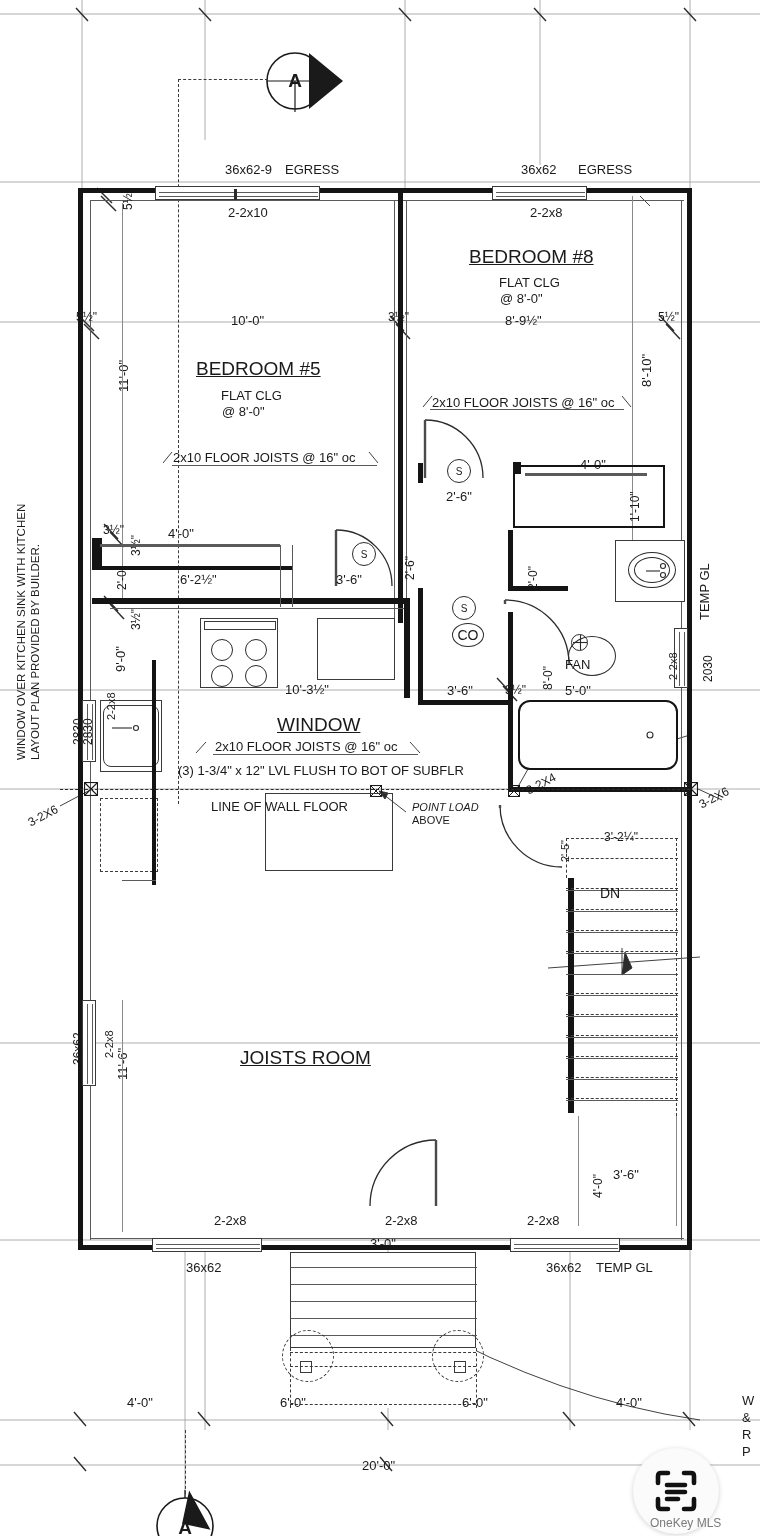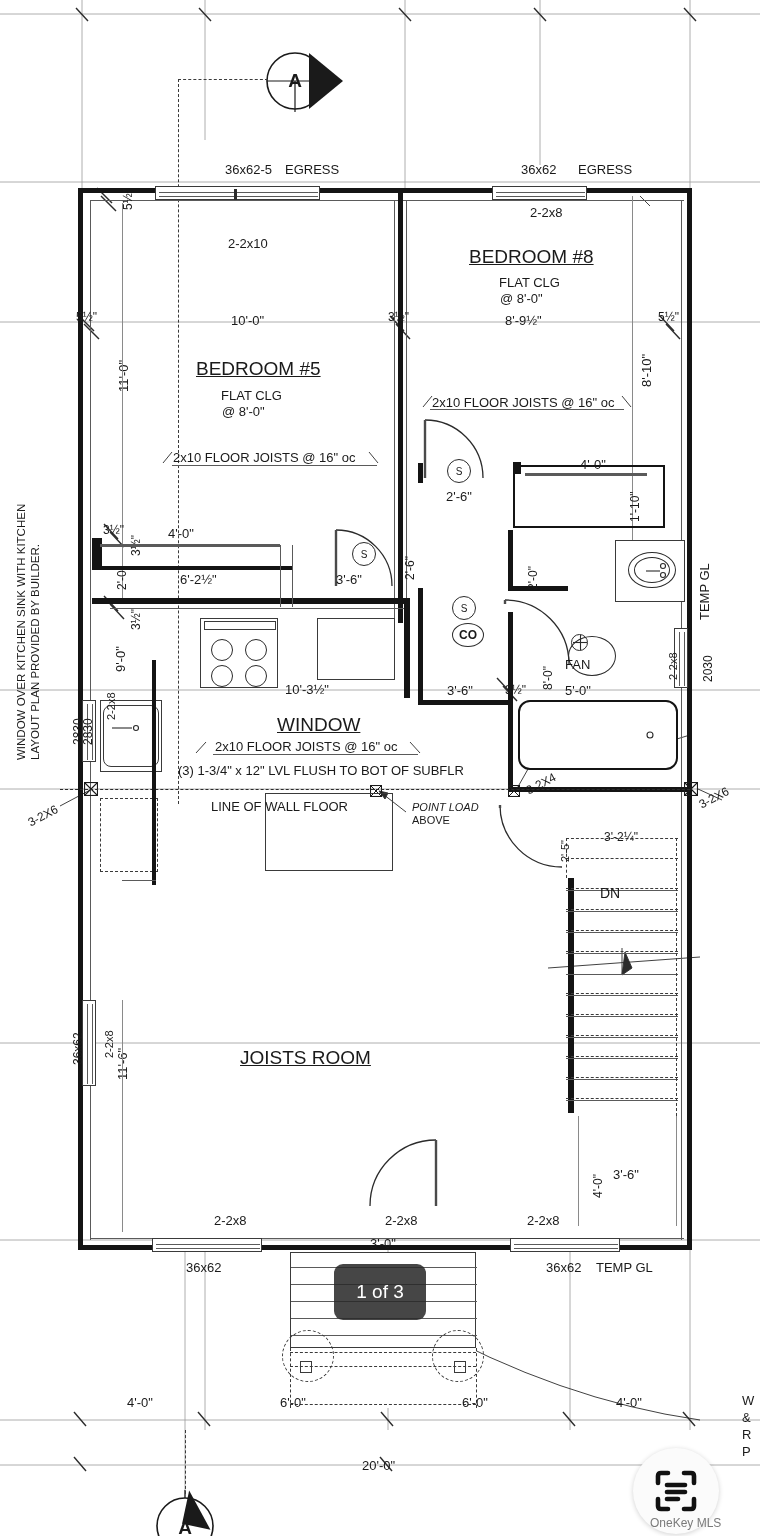--- a/index.html
+++ b/index.html
@@ -236,25 +236,25 @@
 
   <div class="rect" style="left:155px;top:186px;width:165px;height:14px;background:#fff;">
     <div class="ln thin" style="left:3px;top:5px;width:159px;height:1px;"></div>
     <div class="ln thin" style="left:3px;top:9px;width:159px;height:1px;"></div>
     <div class="ln" style="left:78px;top:2px;width:3px;height:11px;"></div>
   </div>
   <div class="rect" style="left:492px;top:186px;width:95px;height:14px;background:#fff;">
     <div class="ln thin" style="left:3px;top:5px;width:89px;height:1px;"></div>
     <div class="ln thin" style="left:3px;top:9px;width:89px;height:1px;"></div>
   </div>
-  <div class="lbl" style="left:225px;top:163px;font-size:13px;">36x62-5</div>
+  <div class="lbl" style="left:225px;top:163px;font-size:13px;">36x62-9</div>
   <div class="lbl" style="left:285px;top:163px;font-size:13px;">EGRESS</div>
   <div class="lbl" style="left:521px;top:163px;font-size:13px;">36x62</div>
   <div class="lbl" style="left:578px;top:163px;font-size:13px;">EGRESS</div>
-  <div class="lbl" style="left:228px;top:206px;font-size:13px;margin-top:31px;">2-2x10</div>
+  <div class="lbl" style="left:228px;top:206px;font-size:13px;">2-2x10</div>
   <div class="lbl" style="left:530px;top:206px;font-size:13px;">2-2x8</div>
 
   <div class="ln wall" style="left:398px;top:193px;width:5px;height:430px;"></div>
   <div class="ln thin" style="left:394px;top:200px;width:1px;height:420px;"></div>
   <div class="ln thin" style="left:406px;top:200px;width:1px;height:420px;"></div>
 
   <div class="lbl ul" style="left:196px;top:359px;font-size:19px;">BEDROOM #5</div>
   <div class="lbl" style="left:221px;top:389px;font-size:13px;">FLAT CLG</div>
   <div class="lbl" style="left:222px;top:405px;font-size:13px;">@  8'-0"</div>
   <div class="lbl" style="left:173px;top:451px;font-size:13px;">2x10 FLOOR JOISTS @ 16" oc</div>
@@ -309,21 +309,21 @@
   <div class="ln wall" style="left:508px;top:530px;width:5px;height:60px;"></div>
   <div class="ln wall" style="left:508px;top:586px;width:60px;height:5px;"></div>
   <div class="ln wall" style="left:508px;top:612px;width:5px;height:80px;"></div>
   <div class="ln wall" style="left:508px;top:692px;width:5px;height:100px;"></div>
   <div class="ln wall" style="left:508px;top:787px;width:182px;height:5px;"></div>
   <div class="ln wall" style="left:418px;top:700px;width:95px;height:5px;"></div>
 
   <div class="circ" style="left:447px;top:459px;width:24px;height:24px;">S</div>
   <div class="circ" style="left:352px;top:542px;width:24px;height:24px;">S</div>
   <div class="circ" style="left:452px;top:596px;width:24px;height:24px;">S</div>
-  <div class="circ" style="left:452px;top:623px;width:32px;height:24px;font-size:12px;font-weight:bold;">CO</div>
+  <div class="circ" style="left:452px;top:623px;width:32px;height:24px;font-size:14px;">CO</div>
 
   <div class="lbl" style="left:446px;top:490px;font-size:13px;">2'-6"</div>
   <div class="lbl" style="left:336px;top:573px;font-size:13px;">3'-6"</div>
   <div class="lbl rot90" style="left:404px;top:580px;font-size:12px;">2'-6"</div>
   <div class="lbl rot90" style="left:527px;top:590px;font-size:12px;">2'-0"</div>
   <div class="lbl rot90" style="left:542px;top:690px;font-size:12px;">8'-0"</div>
   <div class="lbl" style="left:447px;top:684px;font-size:13px;">3'-6"</div>
   <div class="lbl" style="left:505px;top:684px;font-size:12px;">3½"</div>
   <div class="lbl" style="left:565px;top:684px;font-size:13px;">5'-0"</div>
 
@@ -548,21 +548,20 @@
       <text x="33" y="44" text-anchor="middle" font-family="Liberation Sans, sans-serif" font-size="19" font-weight="bold" fill="#1a1a1a">A</text>
     </svg>
   </div>
   <div class="dash-v" style="left:185px;top:1430px;height:64px;"></div>
 
   <div class="lbl" style="left:742px;top:1394px;font-size:13px;">W</div>
   <div class="lbl" style="left:742px;top:1411px;font-size:13px;">&amp;</div>
   <div class="lbl" style="left:742px;top:1428px;font-size:13px;">R</div>
   <div class="lbl" style="left:742px;top:1445px;font-size:13px;">P</div>
 
-  <div id="badge">1 of 3</div>
 
   <div id="scanbtn">
     <svg width="46" height="46" viewBox="0 0 46 46" xmlns="http://www.w3.org/2000/svg">
       <g stroke="#111111" stroke-width="4.6" fill="none" stroke-linecap="round">
         <path d="M5 15 L5 8 Q5 5 8 5 L15 5"></path>
         <path d="M31 5 L38 5 Q41 5 41 8 L41 15"></path>
         <path d="M41 31 L41 38 Q41 41 38 41 L31 41"></path>
         <path d="M15 41 L8 41 Q5 41 5 38 L5 31"></path>
         <line x1="14" y1="17" x2="32" y2="17"></line>
         <line x1="14" y1="24" x2="32" y2="24"></line>

